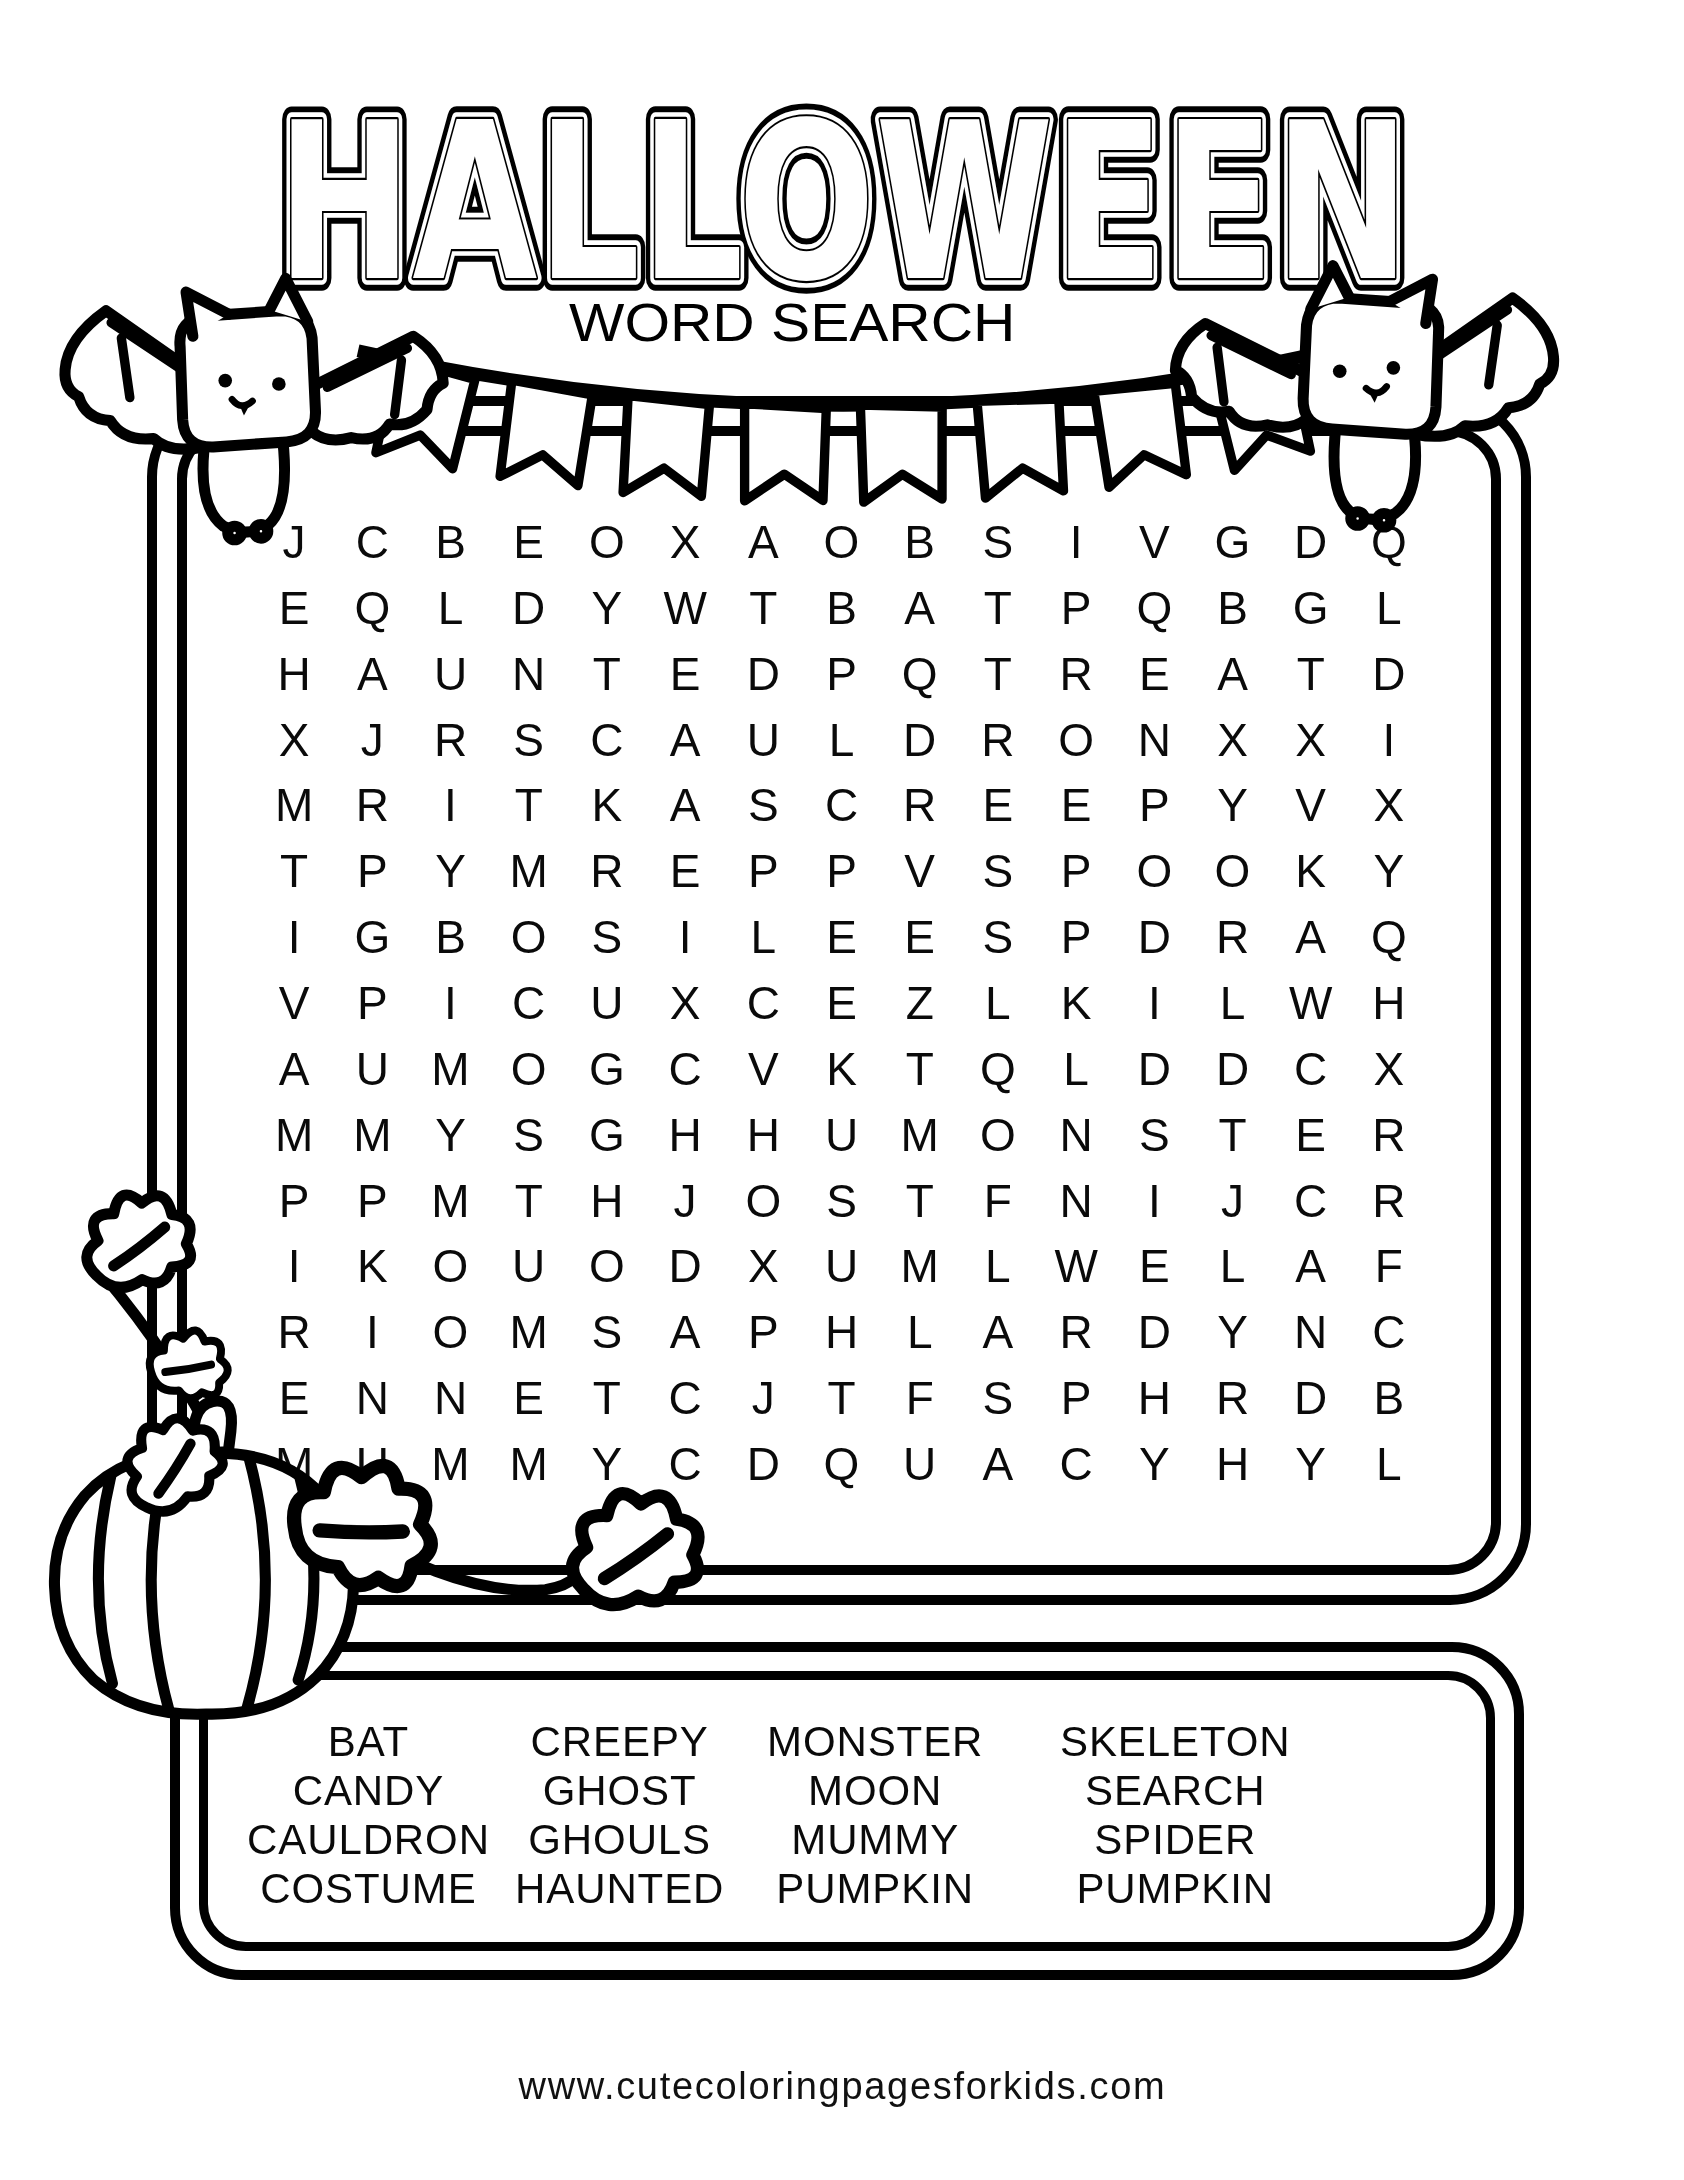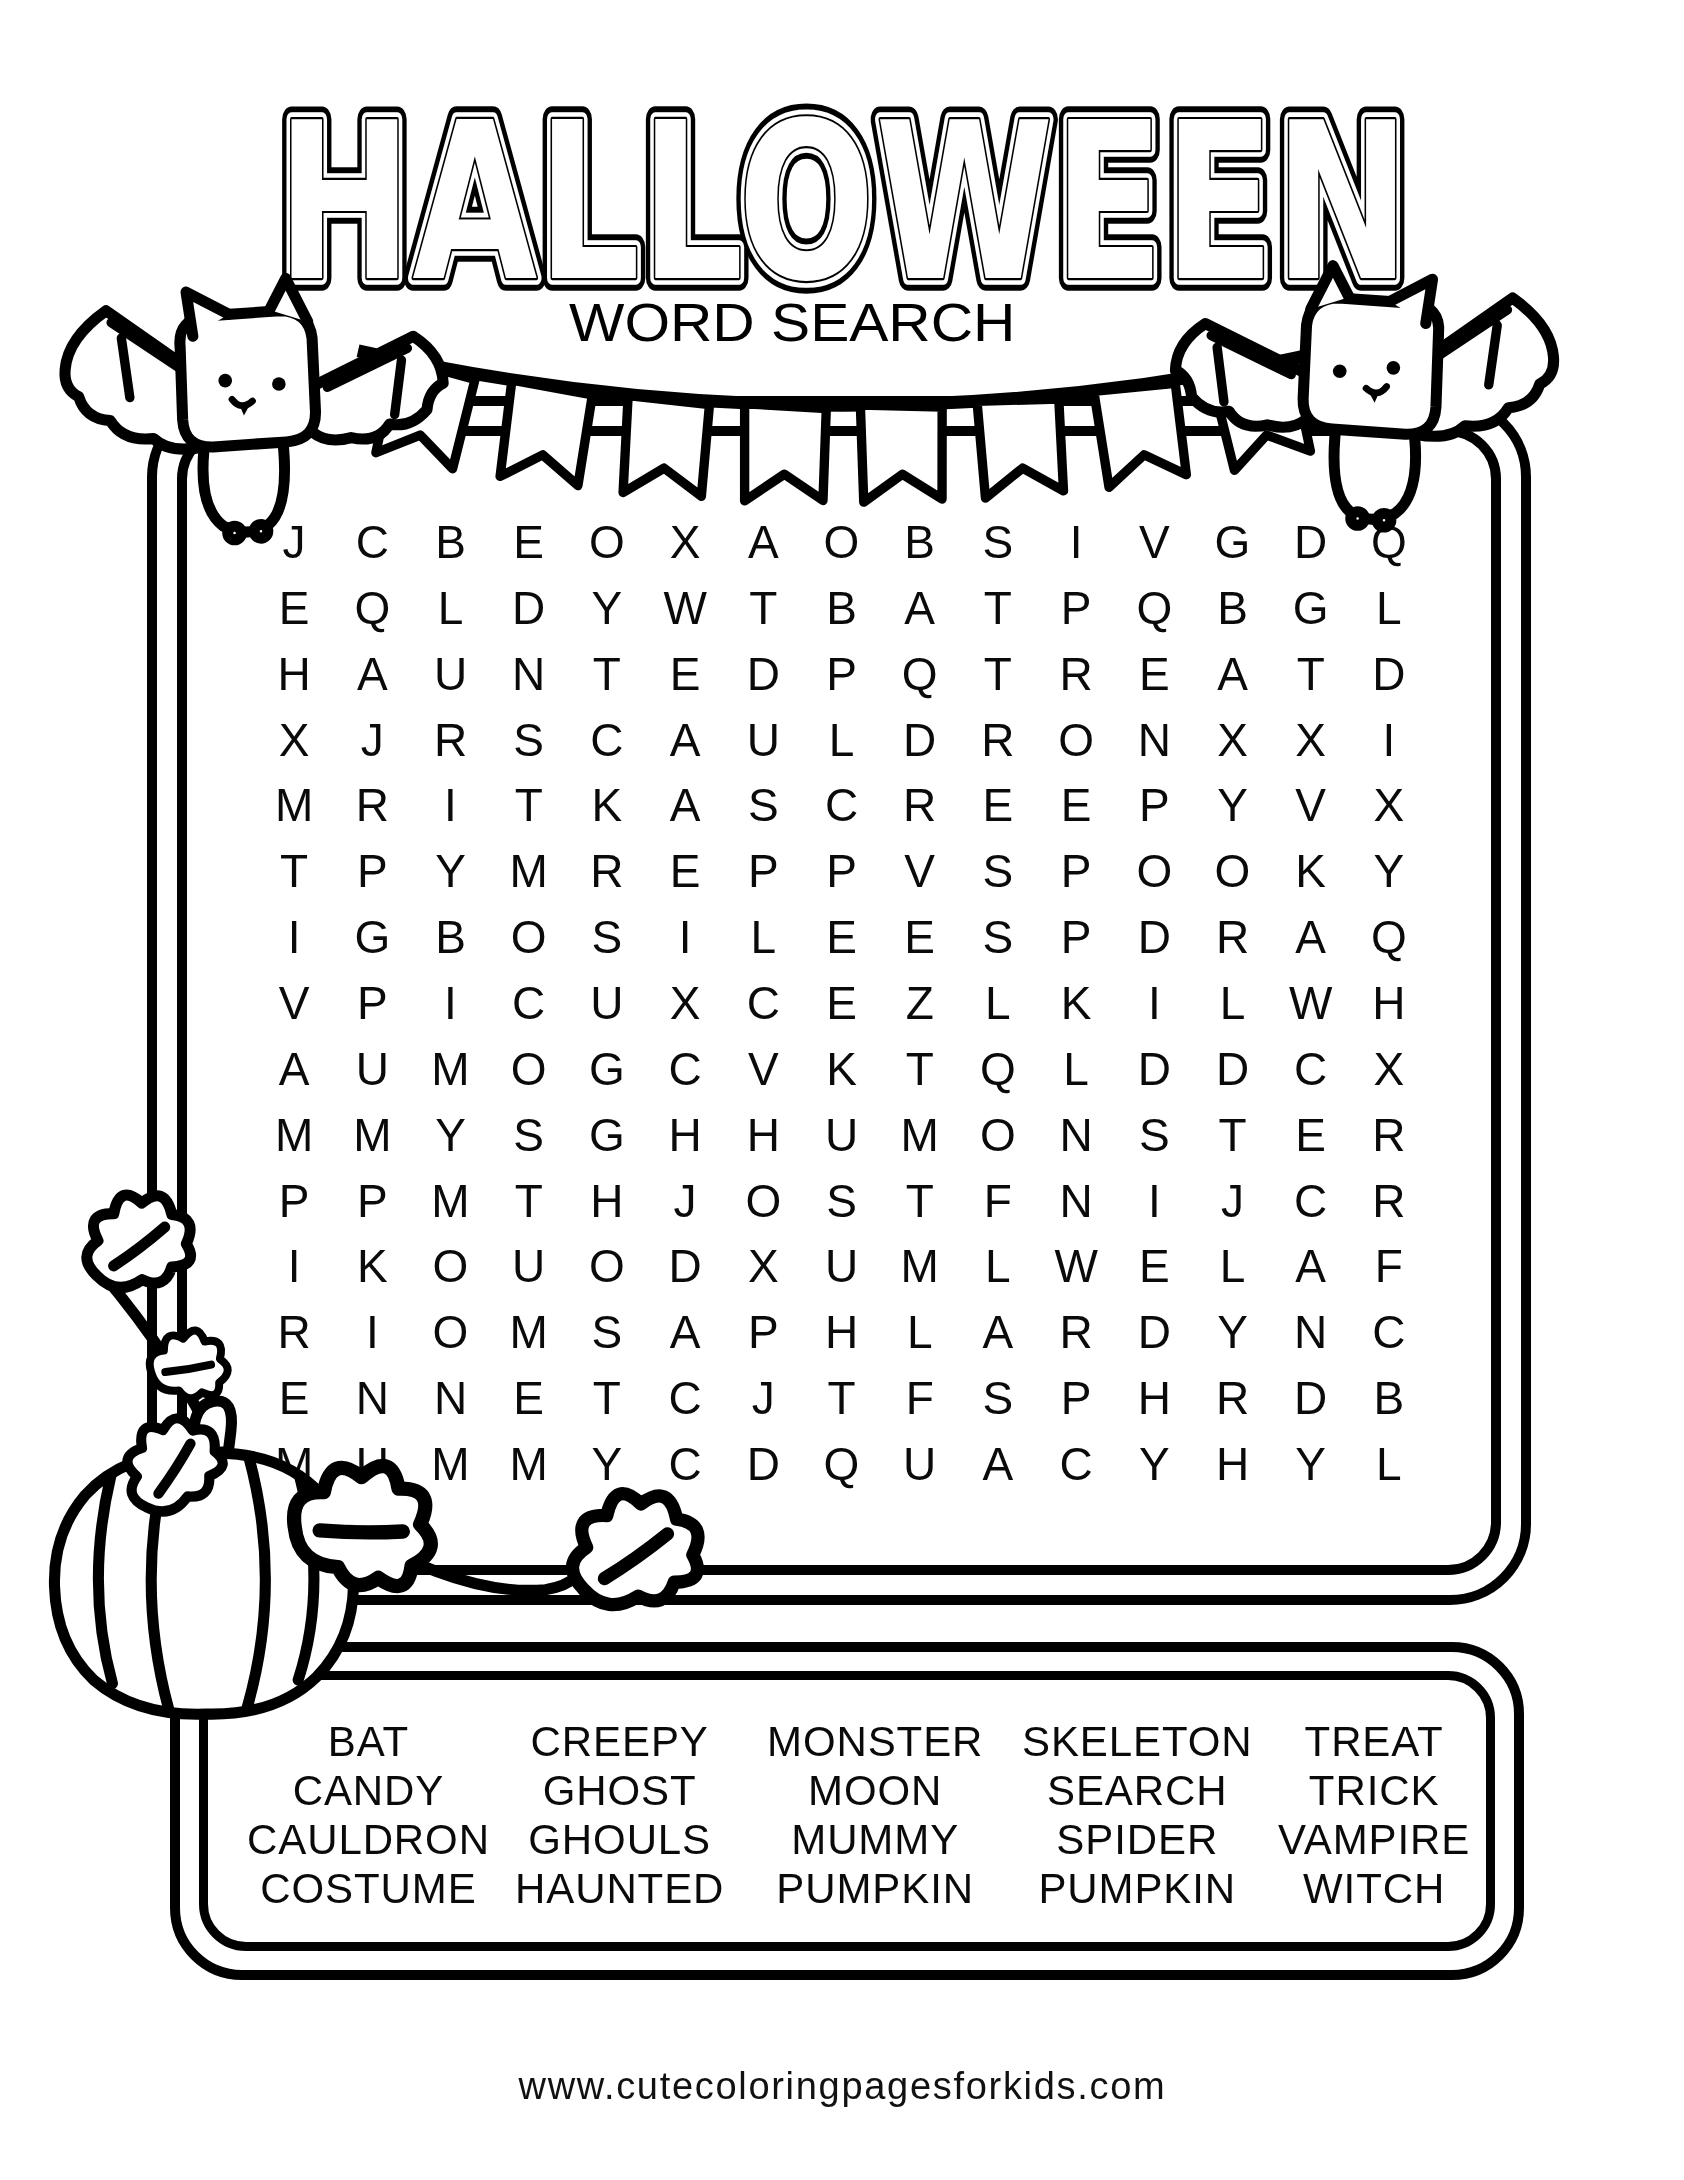--- a/index.html
+++ b/index.html
@@ -39,21 +39,21 @@
     position:absolute;left:170px;top:1642px;width:1334px;height:318px;
     border:10.2px solid #000;border-radius:72px;z-index:1;background:#fff;
   }
   .wordlist-frame-inner{
     position:absolute;left:19px;top:19px;right:19px;bottom:19px;
     border:9.4px solid #000;border-radius:47px;
   }
   .word-columns{position:absolute;left:0;top:1717px;width:1685px;height:221px;z-index:2;}
   .word-col{position:absolute;top:0;text-align:center;}
   .word-col.wc0{left:247px}.word-col.wc1{left:515px}.word-col.wc2{left:767px}
-  .word-col.wc3{left:1022px}.word-col.wc4{left:1278px}
+  .word-col.wc3{left:1060px}.word-col.wc4{left:1278px}
   .word-item{display:block;font-size:42px;line-height:49px;letter-spacing:0.9px;color:#0a0a0a;}
 
   
   #deco-top{position:absolute;left:0;top:0;width:1685px;height:596px;z-index:5;}
   #deco-pumpkin{position:absolute;left:0;top:0;width:1685px;height:2181px;z-index:6;}
 
   
   .footer-url{
     position:absolute;left:0;top:2065px;width:1685px;text-align:center;
     font-size:38px;letter-spacing:1.7px;color:#111;z-index:2;font-weight:400;
@@ -351,26 +351,20 @@
       <span class="word-item">CREEPY</span>
       <span class="word-item">GHOST</span>
       <span class="word-item">GHOULS</span>
       <span class="word-item">HAUNTED</span>
     </div>
     <div class="word-col wc3">
       <span class="word-item">SKELETON</span>
       <span class="word-item">SEARCH</span>
       <span class="word-item">SPIDER</span>
       <span class="word-item">PUMPKIN</span>
-    </div>
-    <div class="word-col wc4">
-      <span class="word-item">TREAT</span>
-      <span class="word-item">TRICK</span>
-      <span class="word-item">VAMPIRE</span>
-      <span class="word-item">WITCH</span>
     </div>
   </div>
 
 <div class="footer-url">www.cutecoloringpagesforkids.com</div>
 
 <svg id="deco-top" viewBox="0 0 1978 700">
   <defs>
     <g id="flag" stroke="#000" stroke-width="11" fill="#fff" stroke-linejoin="round">
       <path d="M-48,-2 L48,2 L46,110 L0,80 L-46,112 Z"></path>
     </g>

